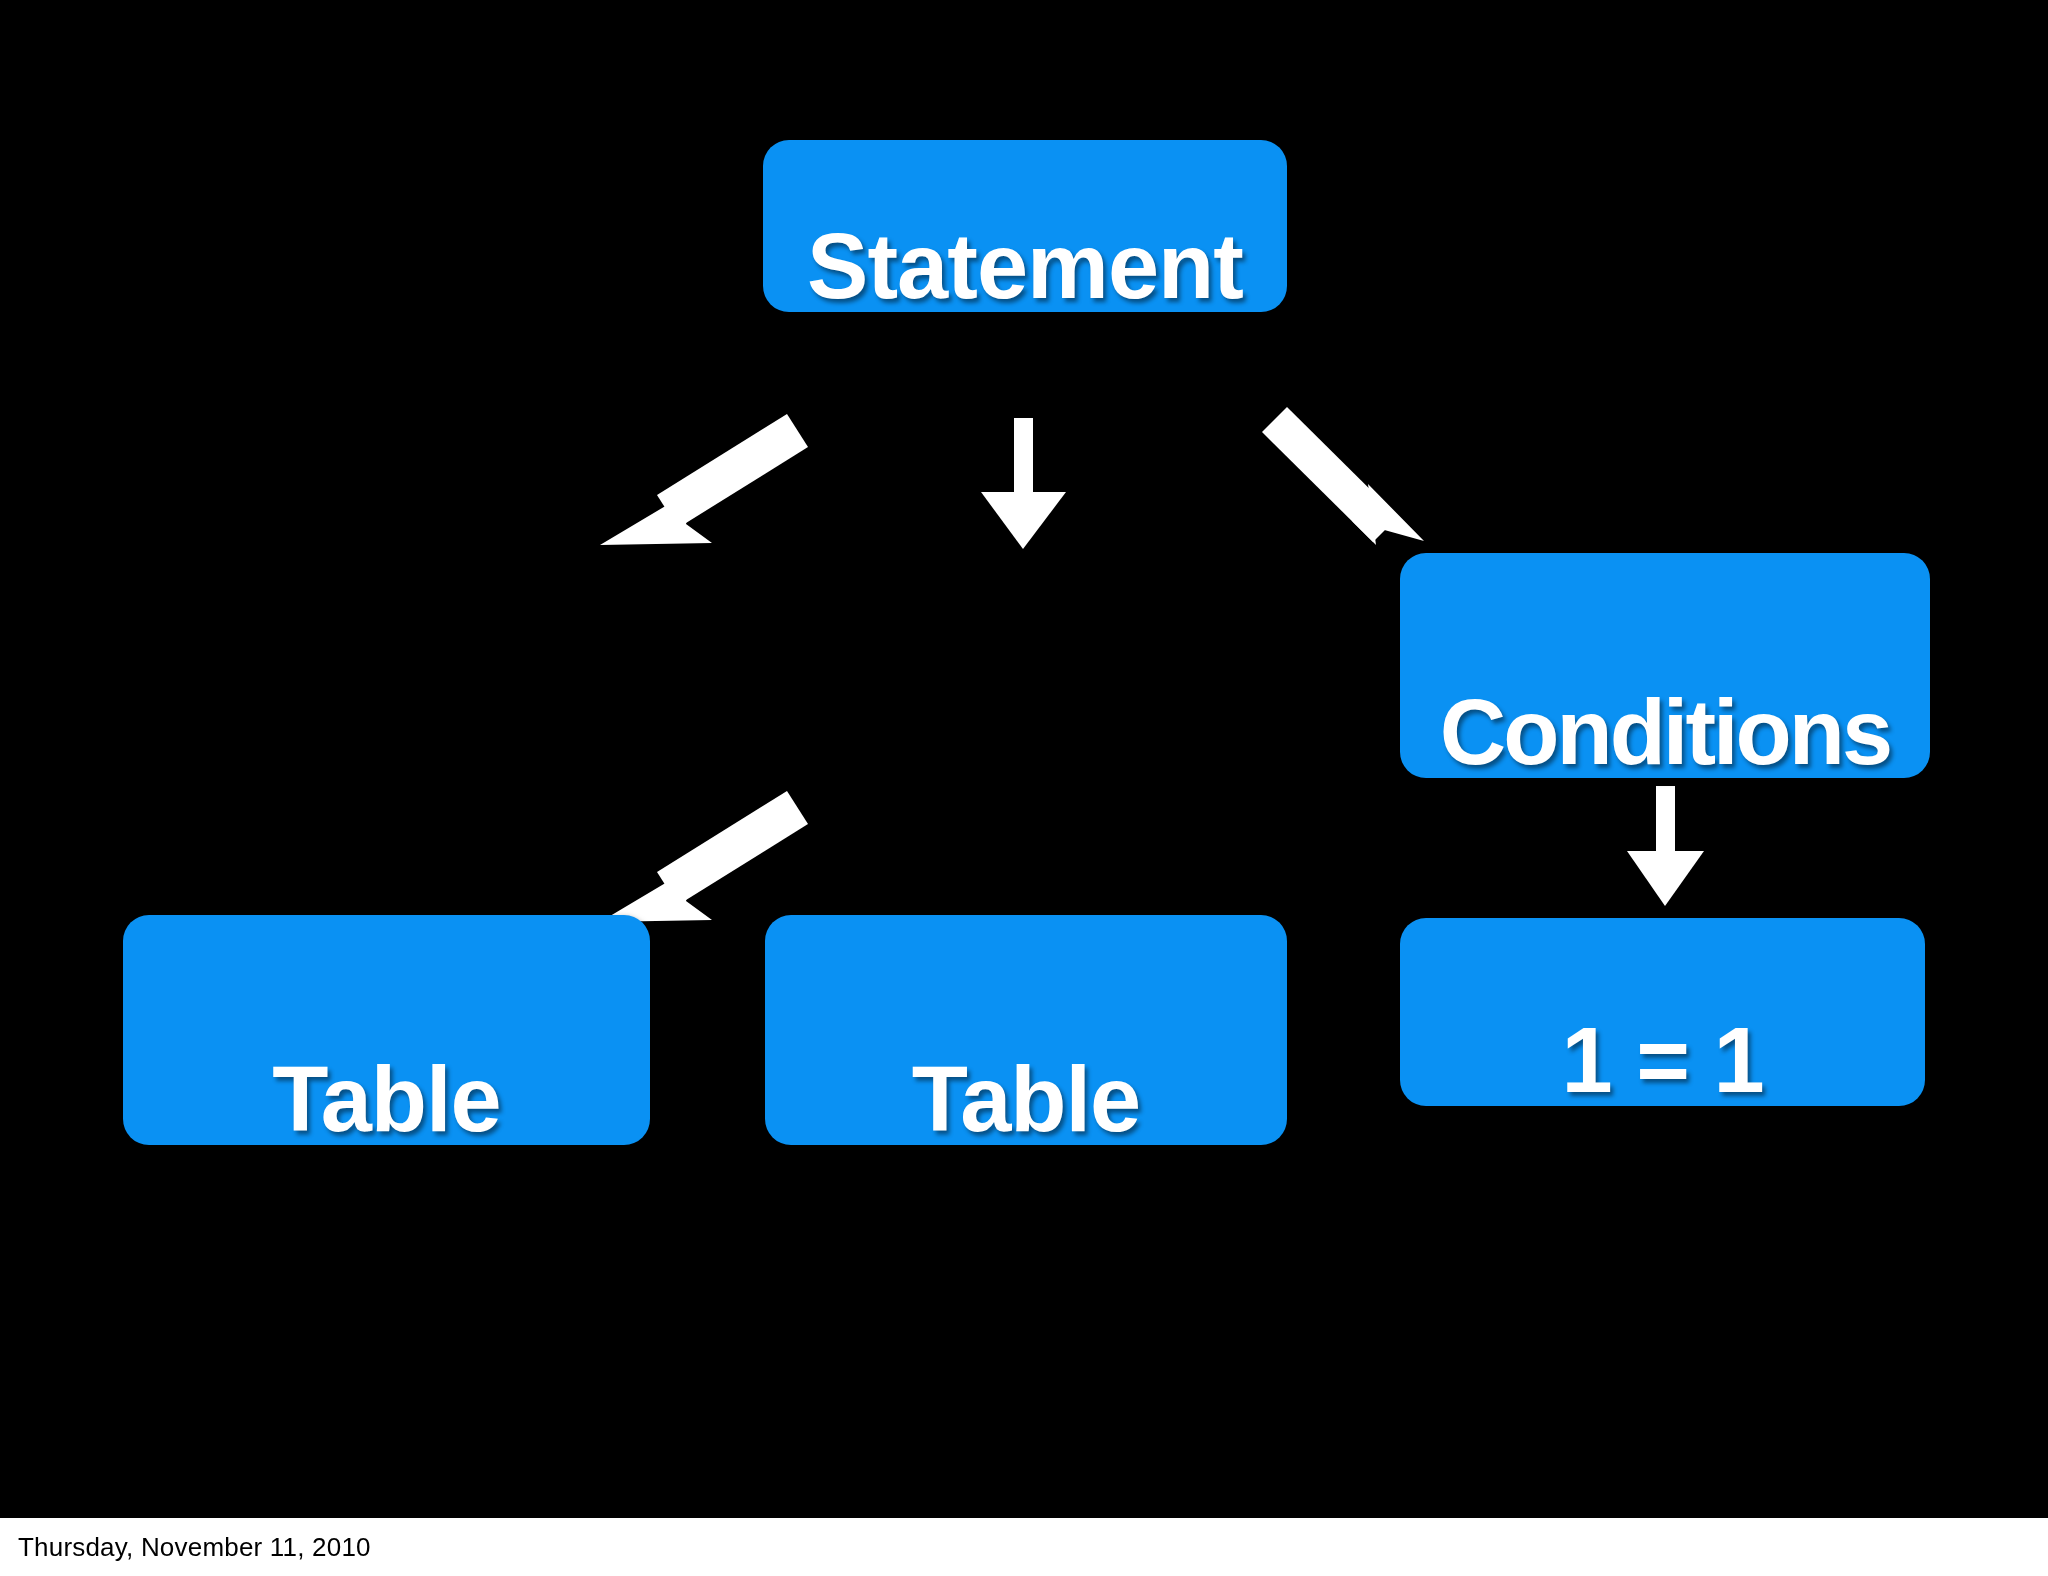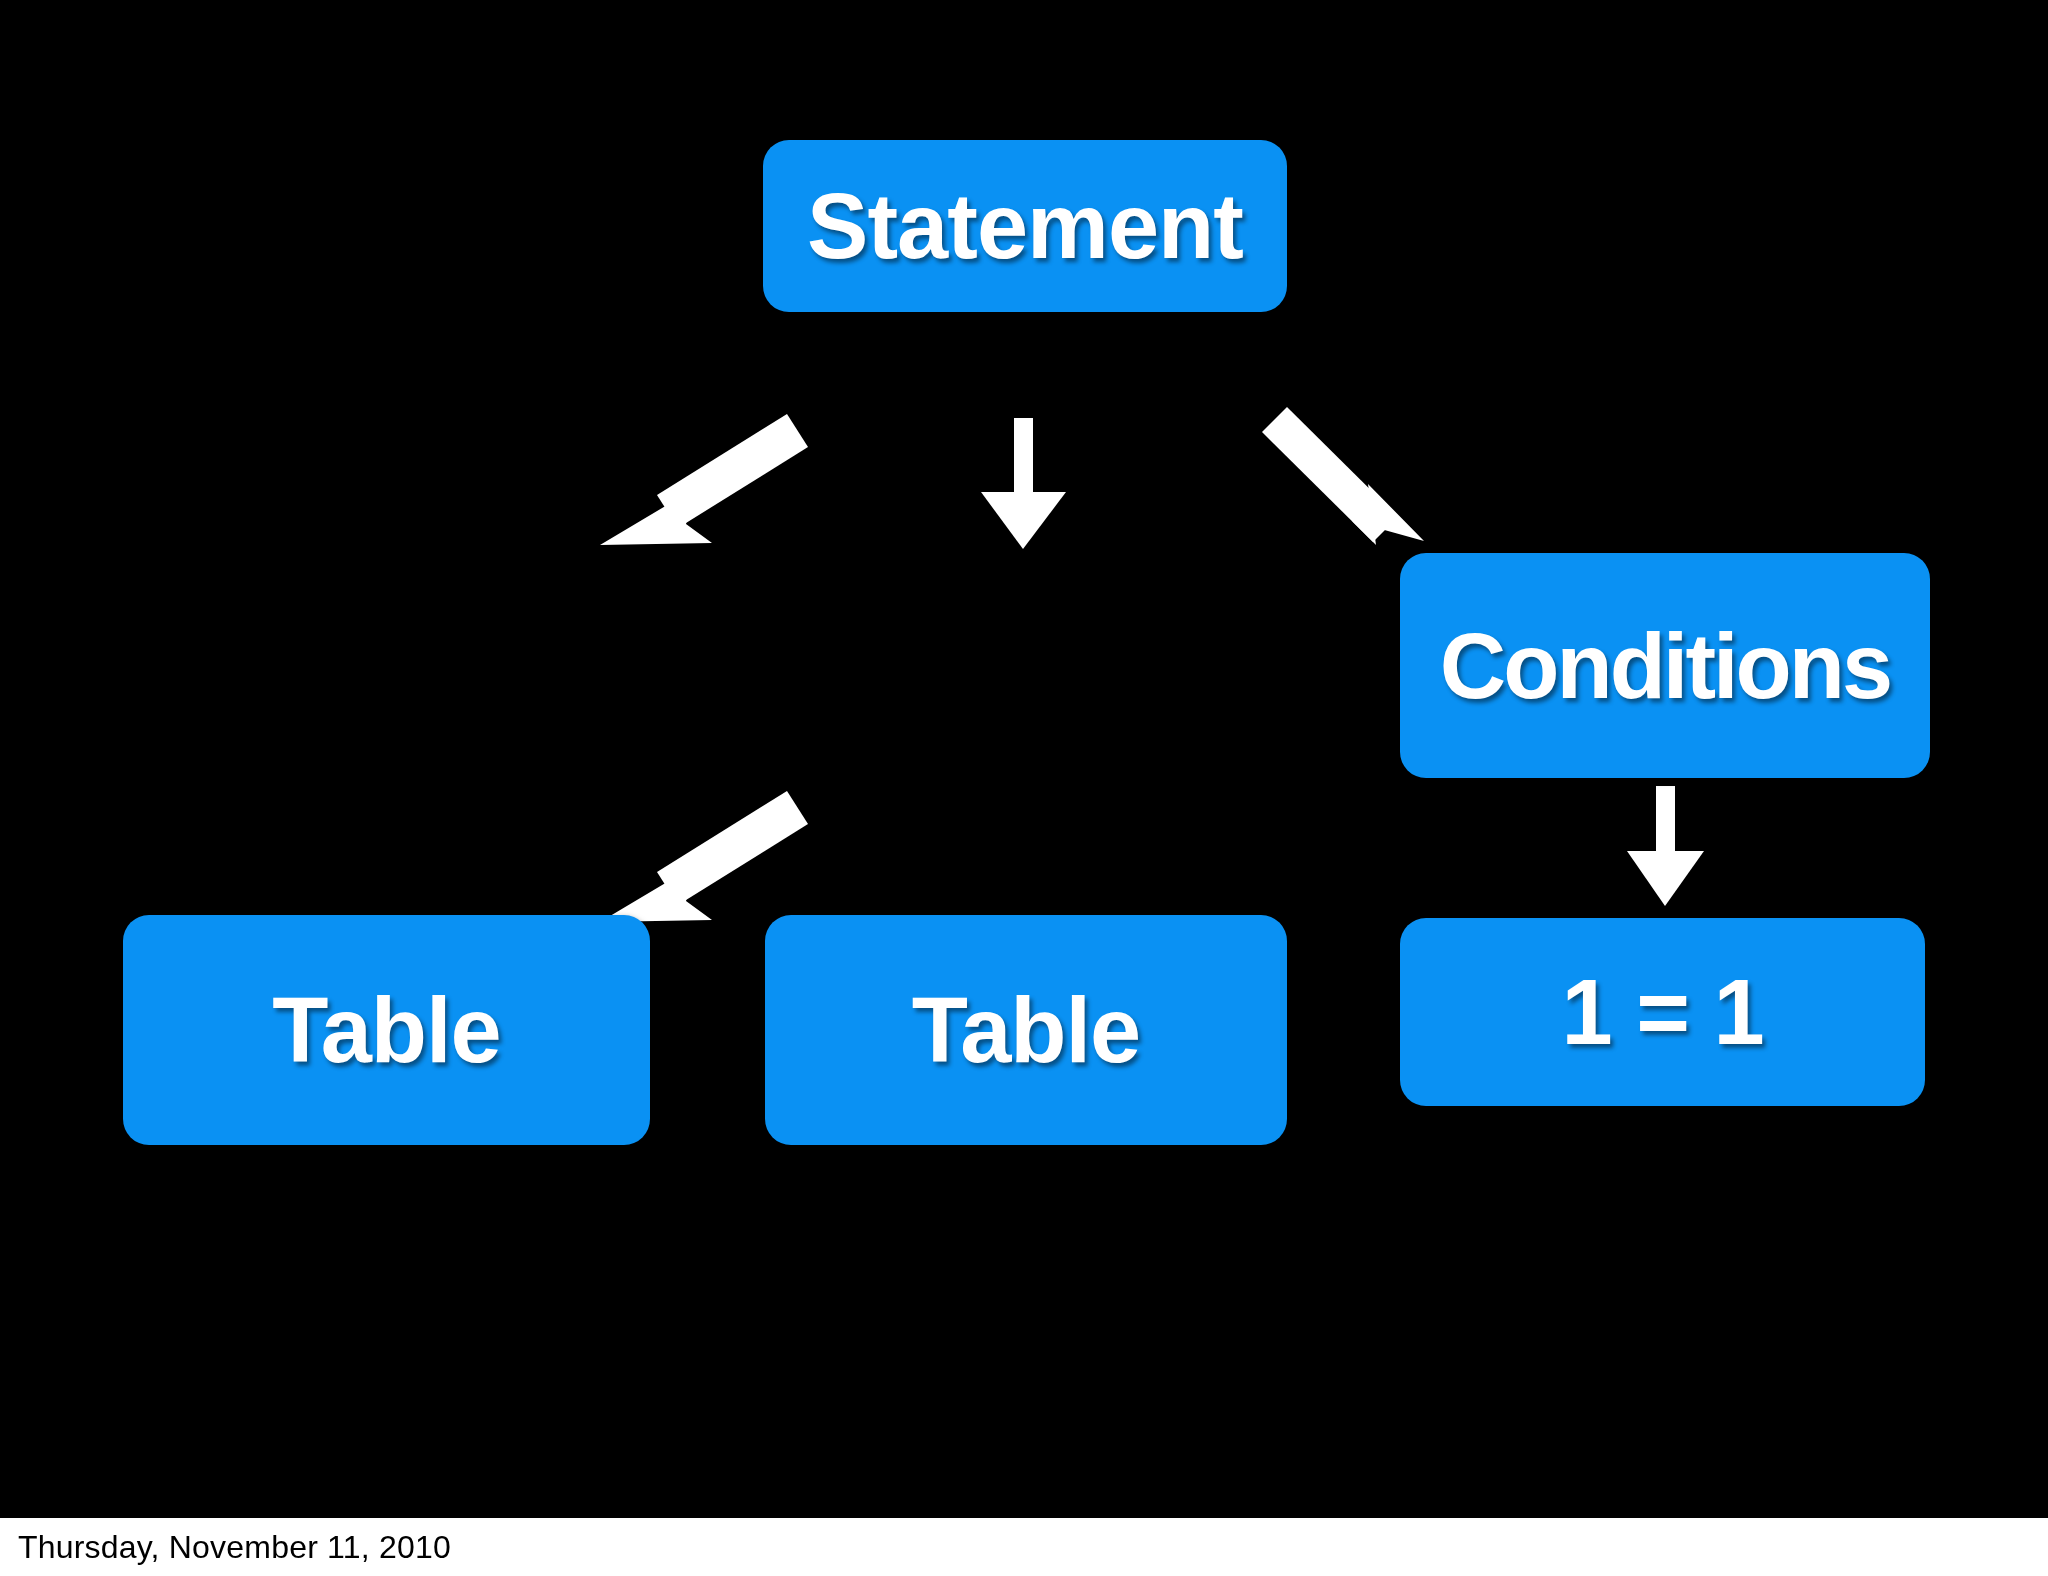--- a/index.html
+++ b/index.html
@@ -23,21 +23,21 @@
     left: 0;
     top: 0;
     width: 2048px;
     height: 1518px;
     background: #000000;
   }
   
   .node {
     position: absolute;
     display: flex;
-    align-items: center;
+    align-items: flex-end;
     justify-content: center;
     background: #0a91f3;
     border-radius: 26px;
     box-shadow: 0 3px 6px rgba(0,0,0,0.55);
     box-sizing: border-box;
   }
   .node-label {
     color: #ffffff;
     font-family: "Liberation Sans", sans-serif;
     font-weight: bold;
@@ -78,21 +78,21 @@
     top: 1518px;
     width: 2048px;
     height: 58px;
     background: #ffffff;
     display: flex;
     align-items: center;
   }
   #footer-date {
     color: #000000;
     font-family: "Liberation Sans", sans-serif;
-    font-size: 32px;
+    font-size: 26px;
     font-weight: normal;
     padding-left: 18px;
     letter-spacing: 0.2px;
     white-space: nowrap;
   }
 </style>
 </head>
 <body>
 
 <div id="slide">

